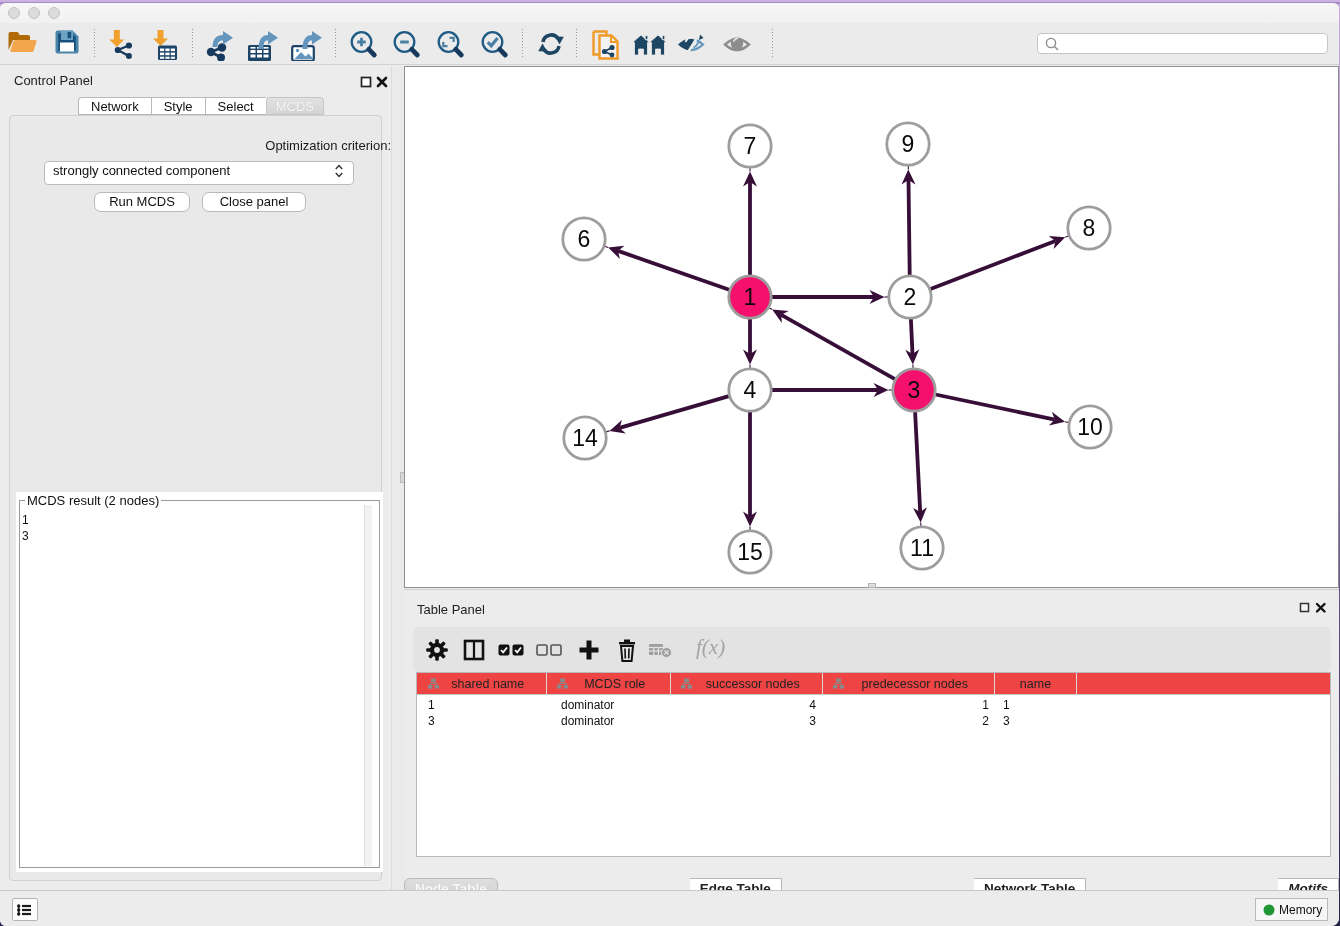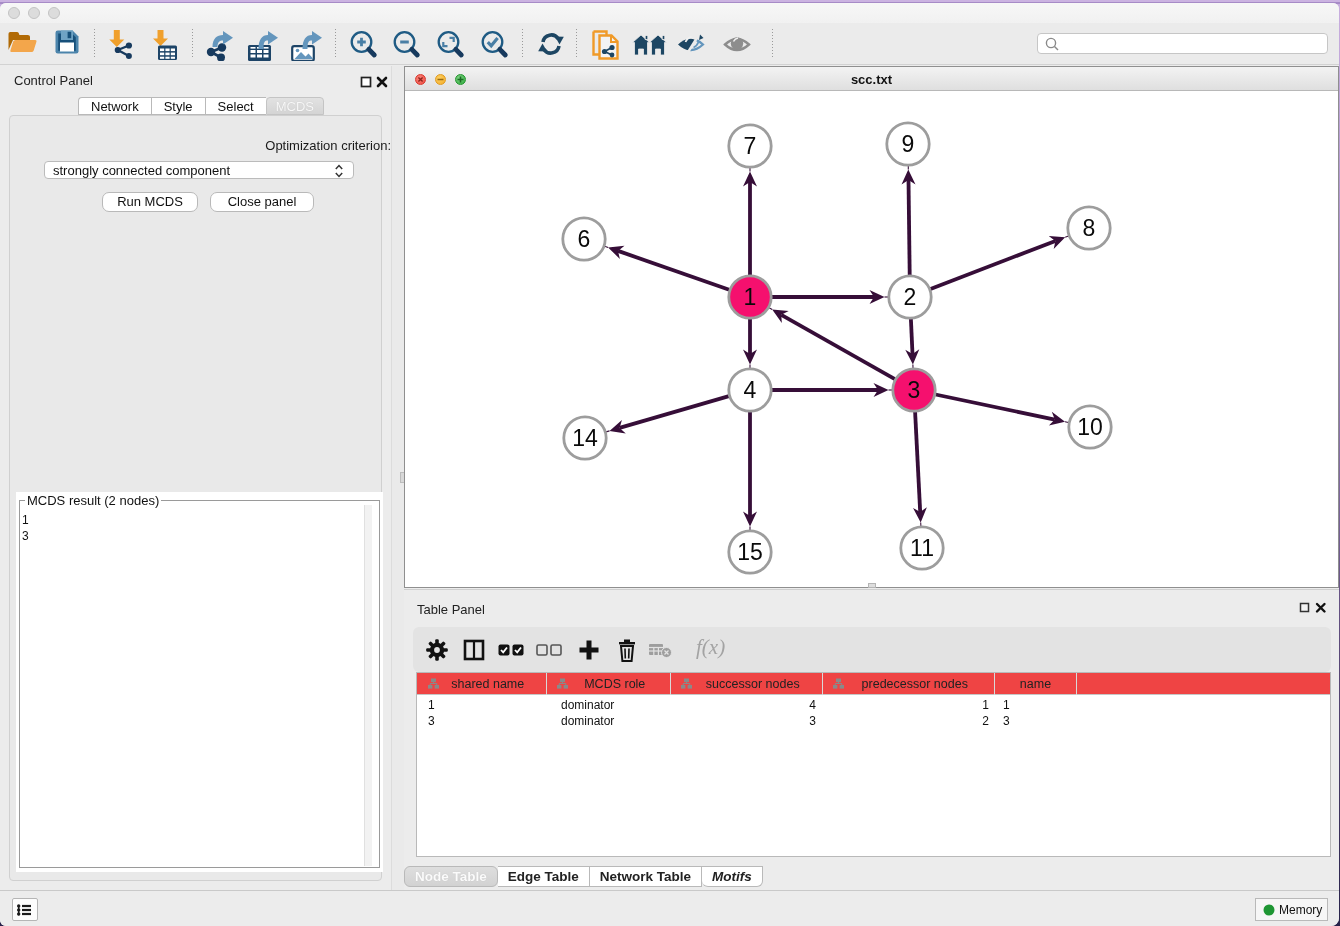--- a/index.html
+++ b/index.html
@@ -17,22 +17,22 @@
 
 
 #cp { position:absolute; left:0; top:63px; width:391px; height:827px; background:#ececec; }
 #cp-title { position:absolute; left:14px; top:7px; font-size:13px; color:#222; }
 #cp-body { position:absolute; left:9px; top:49px; width:373px; height:766px; background:#e9e9e9; border:1px solid #d0d0d0; border-radius:4px; }
 .tabrow { position:absolute; display:flex; }
 .tab { font-size:13px; color:#111; background:#fff; border:1px solid #b9b9b9; border-right:none; padding:0 12px; height:18px; line-height:17px; text-align:center; }
 .tab.first { border-radius:4px 0 0 0; }
 .tab.sel { background:linear-gradient(#e2e2e2,#d4d4d4); color:#f8f8f8; text-shadow:0 0 1px #bbb; border:1px solid #c4c4c4; border-radius:4px 4px 0 0; padding:0 9px; }
 #opt-label { position:absolute; left:0; top:72px; width:391px; text-align:right; font-size:13px; color:#1a1a1a; }
-#combo { position:absolute; left:44px; top:95px; width:310px; height:18px; background:#fff; border:1px solid #bbb; border-radius:4px; font-size:13px; color:#111; line-height:17px; padding-left:8px; }
-.btn { position:absolute; top:126px; height:20px; background:#fff; border:1px solid #b9b9b9; border-radius:7px; font-size:13px; color:#111; text-align:center; line-height:18px;margin-left:8px; }
+#combo { position:absolute; left:44px; top:95px; width:310px; height:24px; background:#fff; border:1px solid #bbb; border-radius:4px; font-size:13px; color:#111; line-height:17px; padding-left:8px; }
+.btn { position:absolute; top:126px; height:20px; background:#fff; border:1px solid #b9b9b9; border-radius:7px; font-size:13px; color:#111; text-align:center; line-height:18px; }
 #mcds-box { position:absolute; left:16px; top:426px; width:367px; height:380px; background:#fff; }
 #mcds-fs { position:absolute; left:3px; top:8px; right:3px; bottom:4px; border:1px solid #9a9a9a; }
 #mcds-legend { position:absolute; left:9px; top:1px; background:#fff; font-size:13px; color:#111; padding:0 2px; }
 #mcds-text { position:absolute; left:6px; top:20px; font-size:12px; color:#111; line-height:16px; }
 #mcds-scroll { position:absolute; right:11px; top:13px; width:8px; bottom:6px; background:#f2f2f2; border-left:1px solid #e0e0e0; }
 
 
 #vsplit { position:absolute; left:391px; top:63px; width:13px; height:827px; background:#eaeaea; border-left:1px solid #dcdcdc; }
 #vgrip { position:absolute; left:8px; top:406px; width:5px; height:11px; background:#d8d8d8; border:1px solid #bcbcbc; }
 
@@ -45,21 +45,21 @@
 
 
 #tp { position:absolute; left:404px; top:586px; width:935px; height:304px; background:#ececec; border-top:1px solid #cfcfcf; }
 #tp-title { position:absolute; left:13px; top:12px; font-size:13px; color:#222; }
 #tp-toolbar { position:absolute; left:9px; top:37px; width:918px; height:45px; background:#e3e3e3; border-radius:6px; }
 #tbl { position:absolute; left:12px; top:82px; width:915px; height:185px; background:#fff; border:1px solid #b9b9b9; }
 .hico { width:11px; height:11px; }
 #tbl-head { position:absolute; left:0; top:0; width:100%; height:22px; background:#ef4444; border-bottom:1px solid #c6c6c6; }
 .th { position:absolute; top:0; height:22px; border-right:1px solid #d9d9d9; font-size:12.5px; color:#222; text-align:center; line-height:22px; }
 .td { position:absolute; font-size:12px; color:#111; line-height:16px; }
-.btabs { position:absolute; top:276px; left:0; width:935px; display:flex; justify-content:flex-start; }
+.btabs { position:absolute; top:288px; left:0; width:935px; display:flex; justify-content:space-between; }
 .btab { font-size:13.5px; font-weight:bold; color:#222; background:#fff; border:1px solid #b9b9b9; border-left:none; padding:0 10px; height:21px; line-height:20px; }
 .btab.first { border-left:1px solid #b9b9b9; border-radius:0 0 6px 6px; }
 .btab.last { border-radius:0 0 6px 6px;font-style:italic; }
 .btab.sel { background:linear-gradient(#dedede,#d2d2d2); color:#fbfbfb; text-shadow:0 0 1px #bbb; font-weight:bold; border-radius:6px; }
 
 
 #status { position:absolute; left:0; top:887px; width:1339px; height:36px; background:#ececec; border-top:1px solid #c9c9c9; }
 #listbtn { position:absolute; left:12px; top:7px; width:26px; height:23px; background:#fdfdfd; border:1px solid #b5b5b5; border-radius:2px; }
 #membtn { position:absolute; left:1255px; top:7px; width:73px; height:23px; background:#f6f6f6; border:1px solid #b9b9b9; font-size:12px; color:#111; }
 </style>
@@ -263,32 +263,20 @@
       <div id="mcds-legend">MCDS result (2 nodes)</div>
       <div id="mcds-text">1<br>3</div>
       <div id="mcds-scroll"></div>
     </div>
   </div>
   <div id="vsplit">
       <div id="vgrip"></div>
     </div>
 
   <div id="net">
-    <div id="net-tb">
-      <div class="wl" style="left:10px;background:radial-gradient(circle at 35% 30%,#f98379,#ee4b40);border:0.5px solid #d8382e"></div>
-      <div class="wl" style="left:30px;background:radial-gradient(circle at 35% 30%,#fbce60,#f5ae29);border:0.5px solid #e09a1f"></div>
-      <div class="wl" style="left:50px;background:radial-gradient(circle at 35% 30%,#7ed184,#2fad3c);border:0.5px solid #24942f"></div>
-      <svg class="abs" style="left:10px;top:7px" width="52" height="12" viewBox="0 0 52 12">
-          <path d="M3.4 3.4 L7.6 7.6 M7.6 3.4 L3.4 7.6" stroke="#8e241c" stroke-width="1.4"></path>
-          <line x1="22.5" y1="5.5" x2="28.5" y2="5.5" stroke="#9a6a10" stroke-width="1.6"></line>
-          <line x1="42.5" y1="5.5" x2="48.5" y2="5.5" stroke="#1c6b24" stroke-width="1.6"></line>
-          <line x1="45.5" y1="2.5" x2="45.5" y2="8.5" stroke="#1c6b24" stroke-width="1.6"></line>
-        </svg>
-      <div id="net-title">scc.txt</div>
-    </div>
     <svg class="abs" style="left:0;top:25px" width="933" height="495" viewBox="405 92 933 495">
       <g stroke="#360e38" stroke-width="3.8">
         <line x1="750.0" y1="275.0" x2="750.0" y2="182.0"></line>
         <line x1="729.2" y1="289.7" x2="618.0" y2="250.9"></line>
         <line x1="772.0" y1="297.0" x2="874.0" y2="297.0"></line>
         <line x1="750.0" y1="319.0" x2="750.0" y2="354.0"></line>
         <line x1="909.7" y1="275.0" x2="908.5" y2="180.0"></line>
         <line x1="930.5" y1="289.1" x2="1055.4" y2="240.9"></line>
         <line x1="910.9" y1="319.0" x2="912.5" y2="354.0"></line>
         <line x1="894.9" y1="379.1" x2="781.3" y2="314.8"></line>

